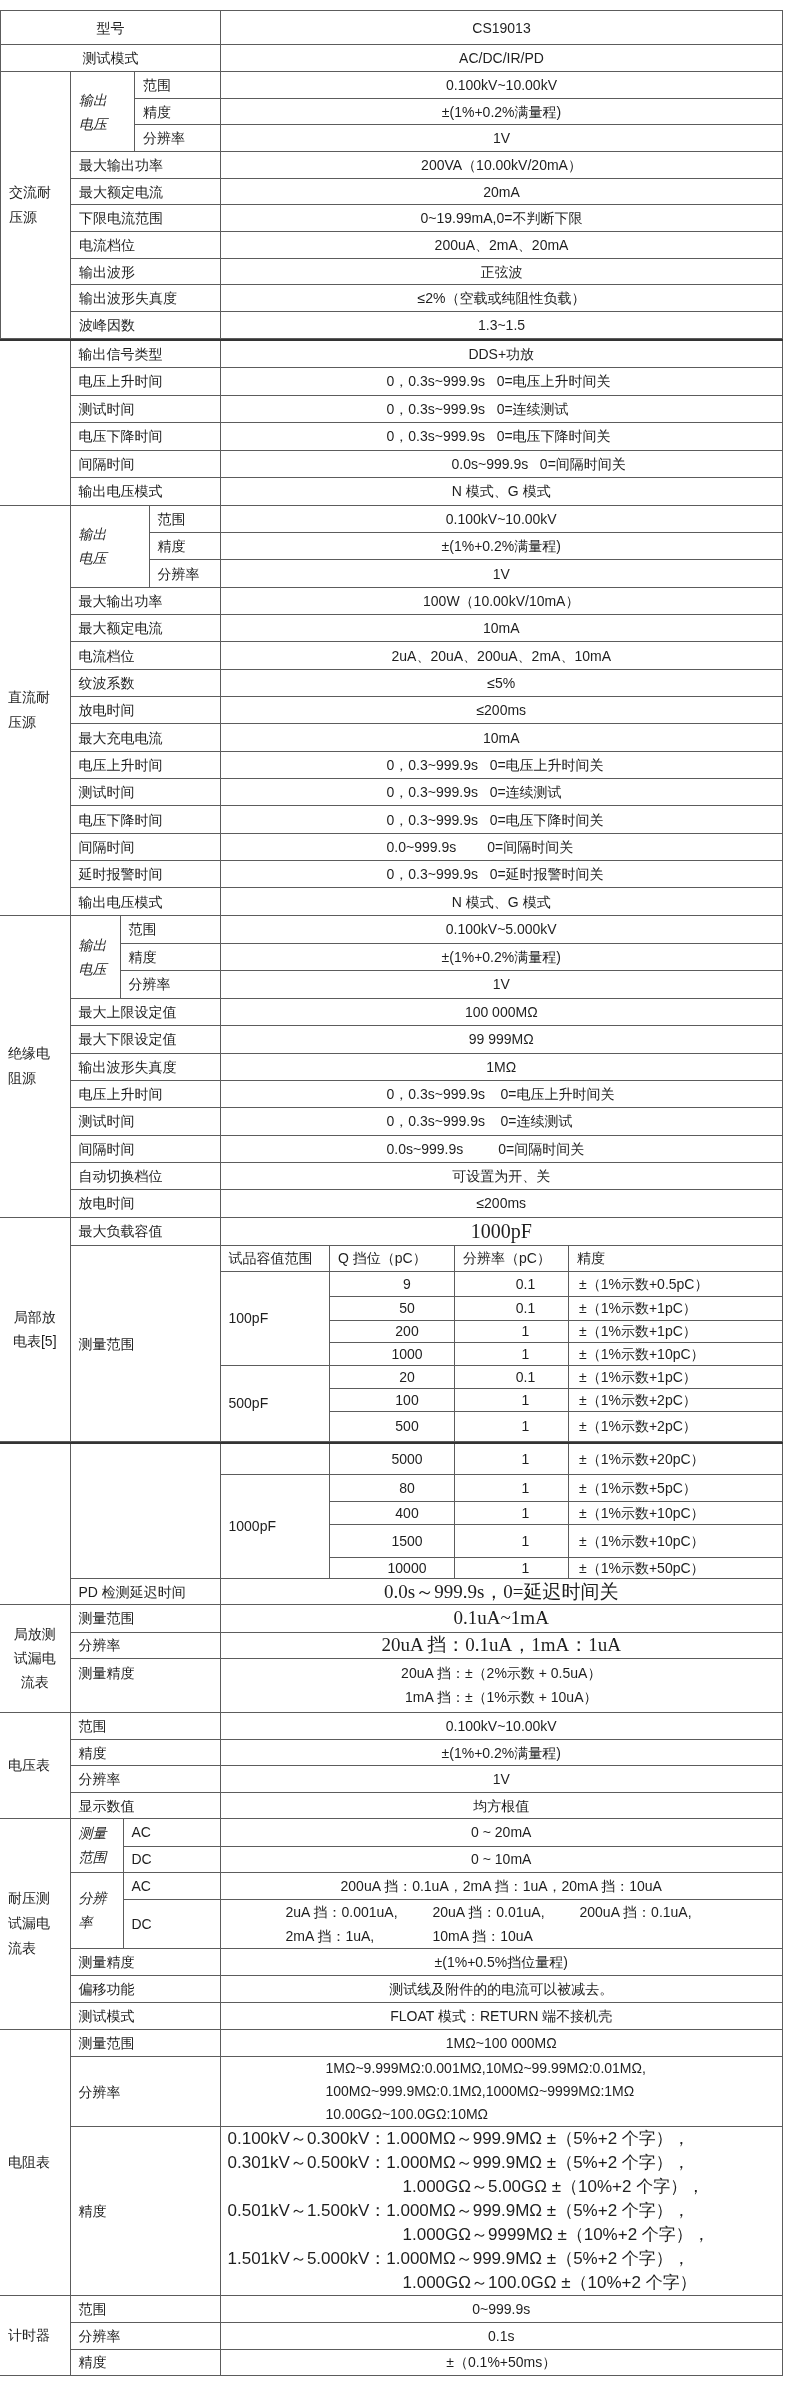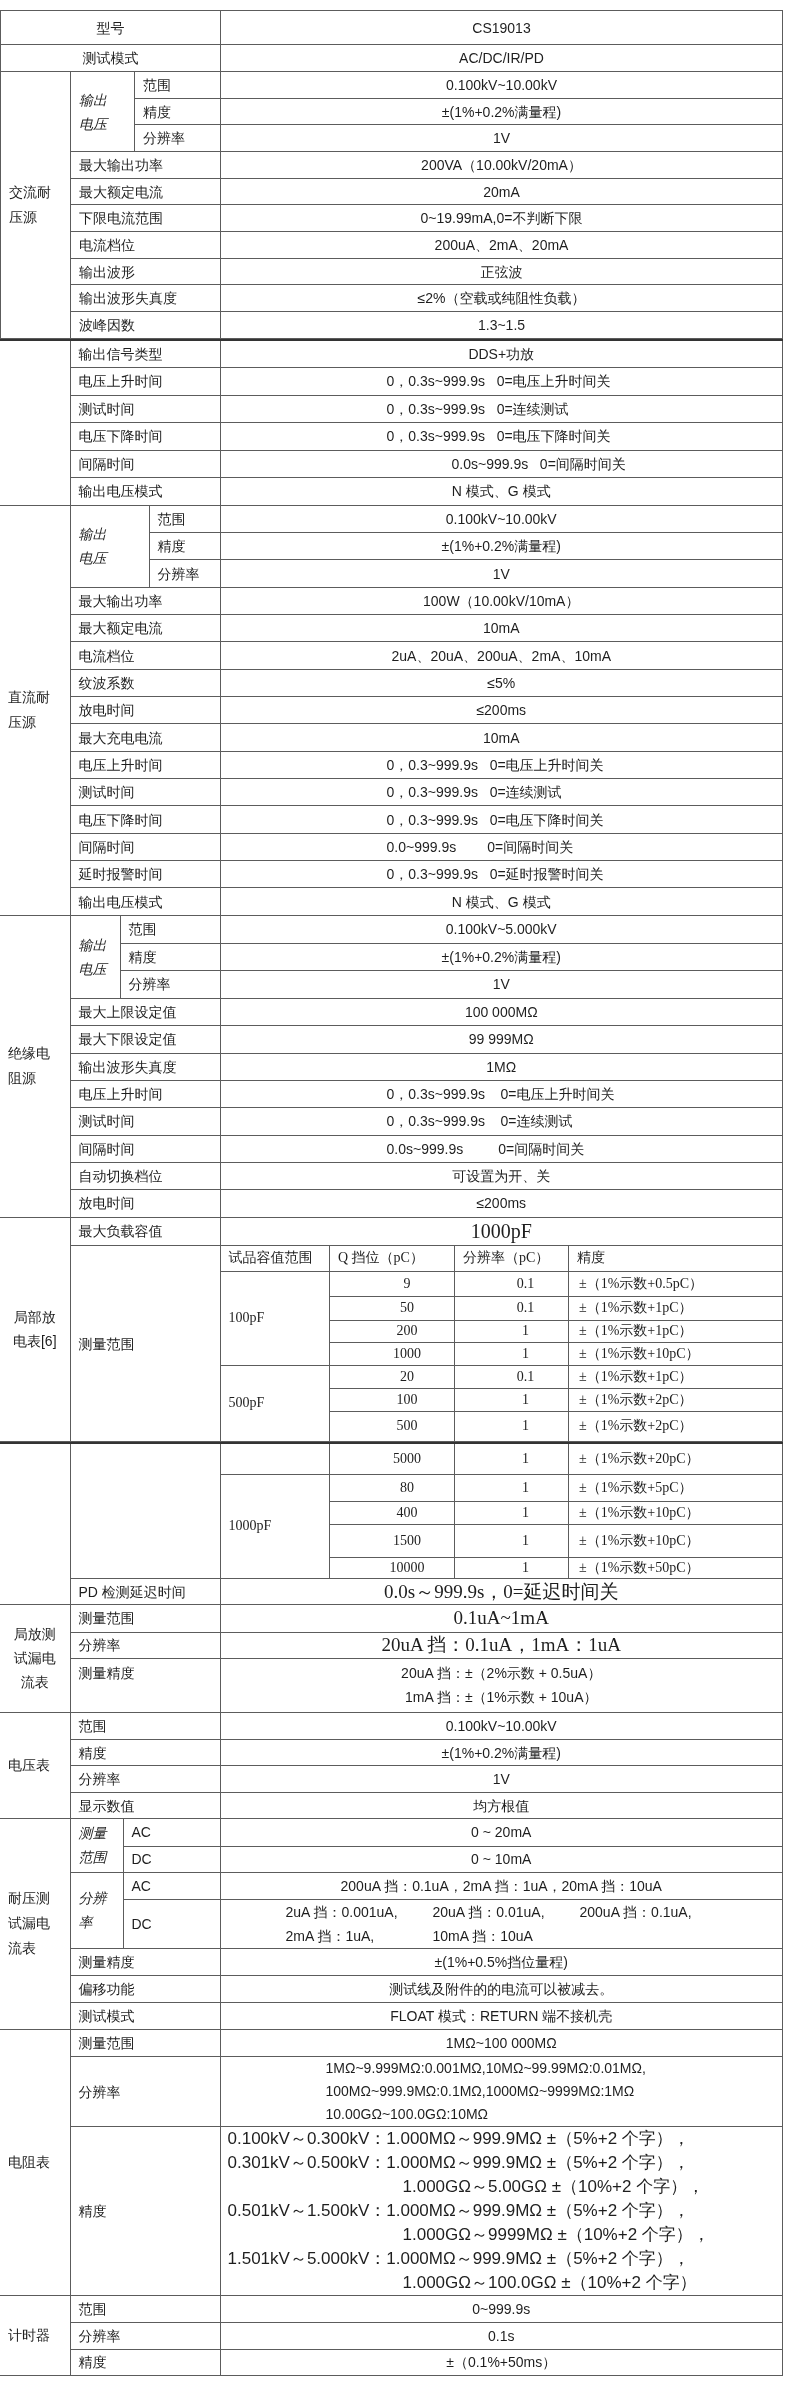--- a/index.html
+++ b/index.html
@@ -18,21 +18,21 @@
 td.tl{text-align:left !important;padding-left:166px !important;}
 td.tl2{text-align:left !important;padding-left:231px !important;}
 td.cat{line-height:25px !important;padding-left:8px;}
 td.catc{line-height:24px !important;padding:0 !important;text-align:center !important;}
 td.grp{line-height:24px !important;font-style:italic;}
 td.top{vertical-align:top !important;padding-top:6px !important;}
 span.ln{display:block;}
 .serif{font-family:"Liberation Serif","DejaVu Serif",serif;font-size:19px;}
 .serif20{font-family:"Liberation Serif","DejaVu Serif",serif;font-size:20px;}
 td.holder{padding:0 !important;vertical-align:top !important;}
-table.inner{width:100%;border-collapse:collapse;table-layout:fixed;border-style:hidden;font-family:Liberation Serif, serif;}
+table.inner{width:100%;border-collapse:collapse;table-layout:fixed;border-style:hidden;}
 table.inner td{border:1px solid #5c5c5c;padding:0 0 0 8px;line-height:16px;vertical-align:middle;}
 td.q{text-align:center !important;padding:0 0 0 30px !important;}
 td.r{text-align:center !important;padding:0 0 0 28px !important;}
 td.a{padding-left:10px !important;}
 .ml div{line-height:24px;}
 .grid3 span{display:inline-block;width:147px;}
 td.dcres{text-align:left !important;padding-left:65px !important;}
 td.ohres{text-align:left !important;padding-left:105px !important;}
 td.ohres div{line-height:23px;}
 td.ohacc{text-align:left !important;padding-left:7px !important;font-size:17px;}
@@ -291,21 +291,21 @@
 <table class="blk">
 <colgroup>
         <col style="width:70px">
         <col style="width:150px">
         <col>
       </colgroup>
 <tbody>
         <tr style="height:28px">
   <td rowspan="2" class="catc nl">
     <span class="ln" data-bind="pd_meter.category_lines.0">局部放</span>
-    <span class="ln" data-bind="pd_meter.category_lines.1">电表[6]</span>
+    <span class="ln" data-bind="pd_meter.category_lines.1">电表[5]</span>
   </td>
   <td data-bind="pd_meter.max_load_label">最大负载容值</td>
   <td class="v serif20" data-bind="pd_meter.max_load_value">1000pF</td>
 </tr>
 <tr style="height:187px">
   <td data-bind="pd_meter.range_label">测量范围</td>
   <td class="holder">
     <table class="inner">
       <colgroup>
                 <col style="width:109px">

